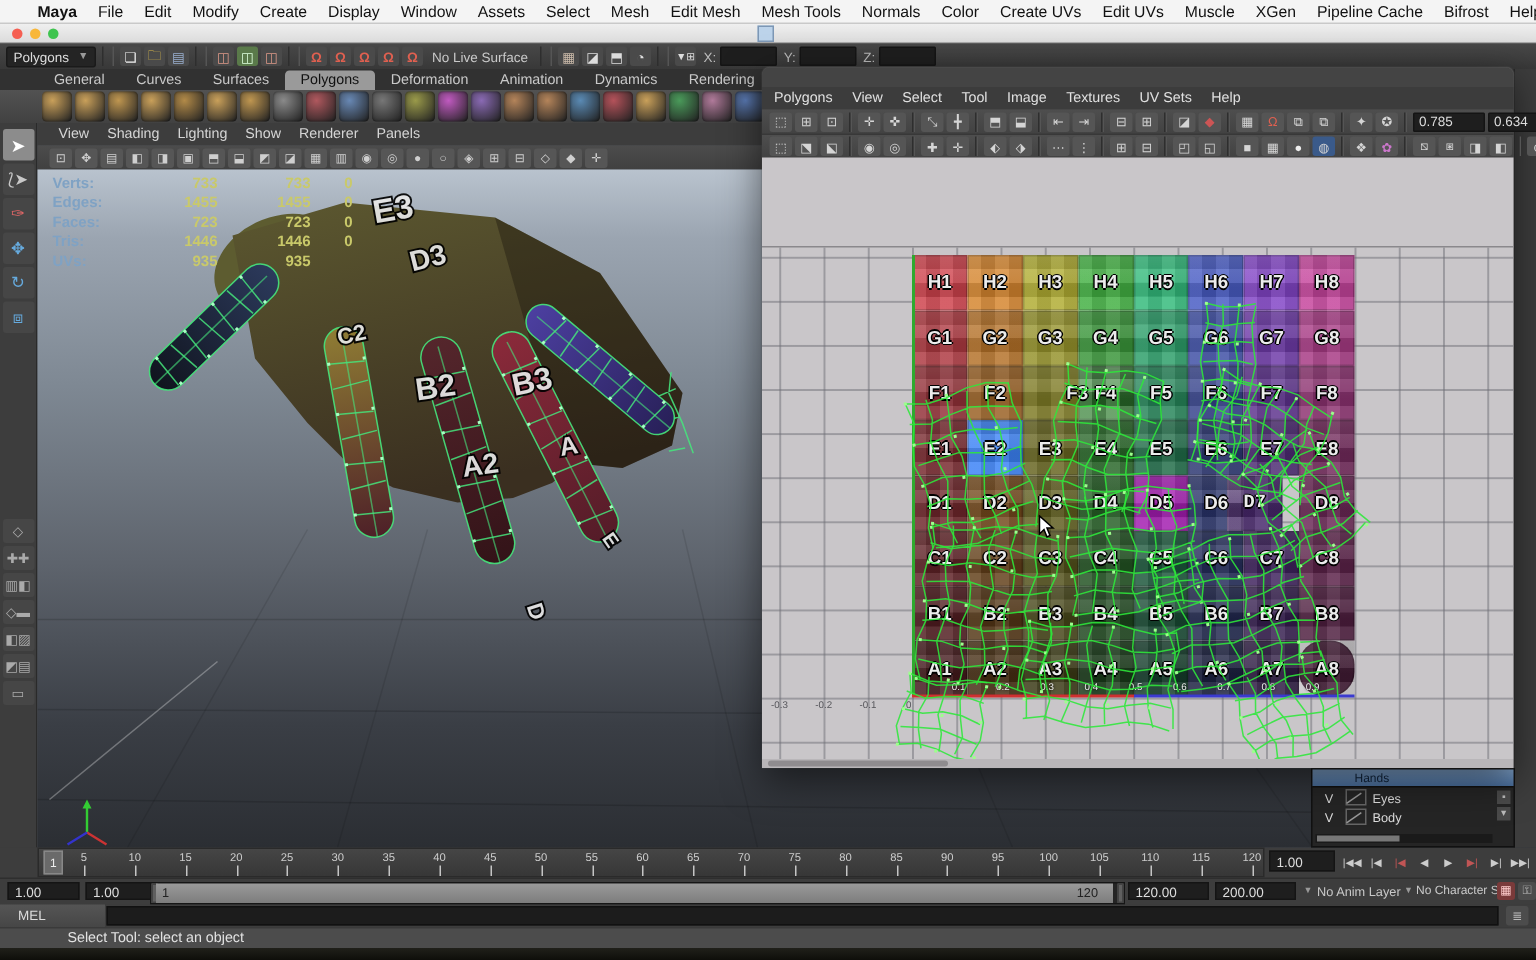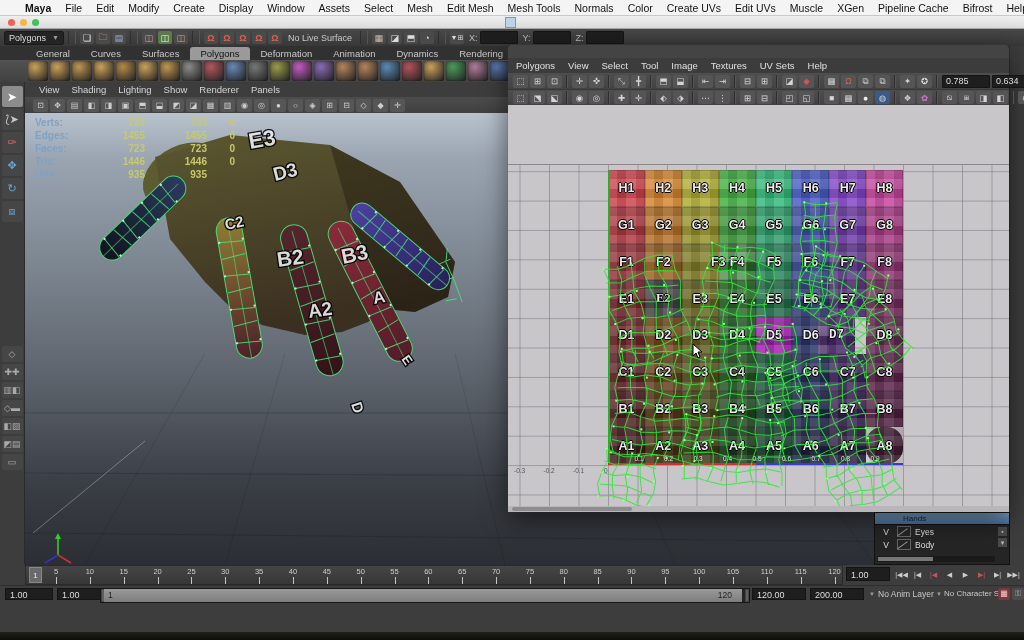--- a/index.html
+++ b/index.html
@@ -740,21 +740,21 @@
           </div>
           <div class="cell" style="left: 221.25px; top: 73.5px; background: rgb(93, 50, 141);">
             <div class="cl">F7</div>
           </div>
           <div class="cell" style="left: 258.125px; top: 73.5px; background: rgb(140, 50, 112);">
             <div class="cl">F8</div>
           </div>
           <div class="cell" style="left: 0px; top: 110.25px; background: rgb(119, 40, 46);">
             <div class="cl">E1</div>
           </div>
-          <div class="cell" style="left: 36.875px; top: 110.25px; background: #404040; font-family: Liberation Serif, serif;">
+          <div class="cell" style="left: 36.875px; top: 110.25px; background: #3b82f6;">
             <div class="cl">E2</div>
           </div>
           <div class="cell" style="left: 73.75px; top: 110.25px; background: rgb(102, 100, 32);">
             <div class="cl">E3</div>
           </div>
           <div class="cell" style="left: 110.625px; top: 110.25px; background: rgb(40, 102, 40);">
             <div class="cl">E4</div>
           </div>
           <div class="cell" style="left: 147.5px; top: 110.25px; background: rgb(32, 108, 72);">
             <div class="cl">E5</div>
@@ -1145,15 +1145,21 @@
     <div class="rfld" style="left:752px;width:54px;">120.00</div>
     <div class="rfld" style="left:810px;width:54px;">200.00</div>
     <span class="rcar" style="left:869px;">▼</span>
     <span class="rdd" style="left:878px;">No Anim Layer</span>
     <span class="rcar" style="left:936px;">▼</span>
     <span class="rdd" style="left:944px;font-size:8px;">No Character Set</span>
     <span class="ricon" style="left:1012px;color:#bbb;">⚿</span>
     <span class="ricon" style="left:998px;background:#7a3a3a;color:#fcc;">▦</span>
   </div>
 
-
+  <div id="melrow" class="abs">
+    <div id="mellabel">MEL</div>
+    <div id="melinput"></div>
+    <div id="melicon">≣</div>
+  </div>
+
+  <div id="helpline" class="abs">Select Tool: select an object</div>
   <div id="bottomstrip" class="abs"></div>
 </div>
 
 </body></html>

